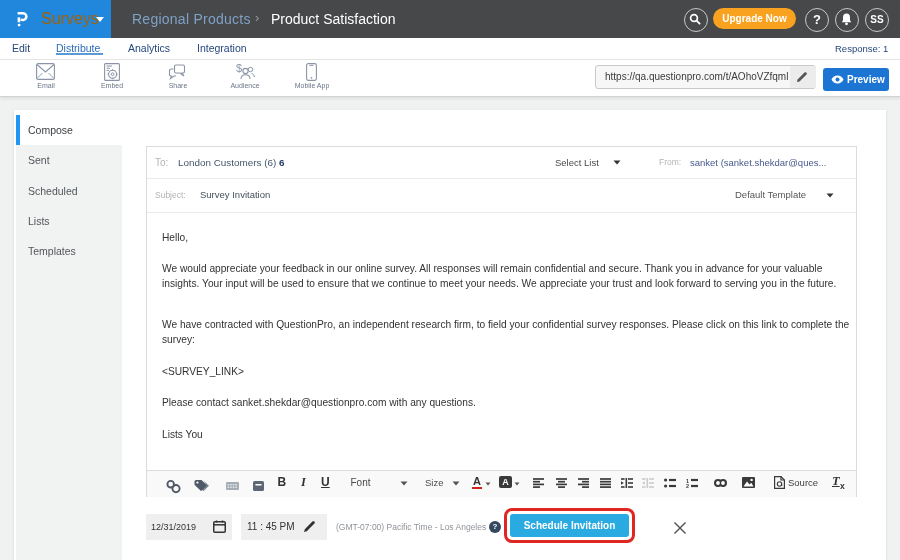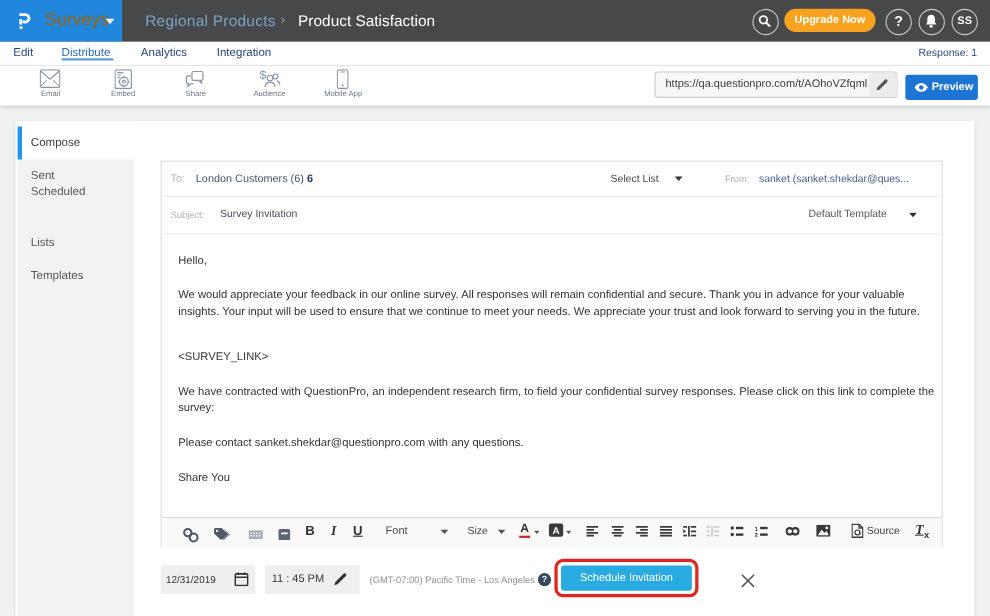--- a/index.html
+++ b/index.html
@@ -111,21 +111,21 @@
     <circle cx="6.5" cy="4.5" r="2" fill="#1c75d3"></circle>
   </svg>
 <div class="a" style="left:847px;top:68px;height:23px;line-height:23px;font-size:10px;font-weight:bold;color:#fff">Preview</div>
 
 <div class="a" style="left:14px;top:110px;width:872px;height:450px;background:#fff;box-shadow:0 1px 3px rgba(0,0,0,0.10)"></div>
 
 <div class="a" style="left:16px;top:115px;width:106px;height:445px;background:#f1f2f2"></div>
 <div class="a" style="left:16px;top:115px;width:106px;height:30px;background:#fff;border-left:4px solid #2196f3;box-sizing:border-box"></div>
 <div class="a" style="left:28px;top:115px;height:30px;line-height:30px;font-size:10.5px;color:#3c4043">Compose</div>
 <div class="a" style="left:28px;top:145px;height:31px;line-height:31px;font-size:10.5px;color:#53575b">Sent</div>
-<div class="a" style="left:28px;top:159px;height:30px;line-height:30px;font-size:10.5px;color:#53575b">Scheduled</div>
+<div class="a" style="left:28px;top:176px;height:30px;line-height:30px;font-size:10.5px;color:#53575b">Scheduled</div>
 <div class="a" style="left:28px;top:206px;height:30px;line-height:30px;font-size:10.5px;color:#53575b">Lists</div>
 <div class="a" style="left:28px;top:236px;height:30px;line-height:30px;font-size:10.5px;color:#53575b">Templates</div>
 
 <div class="a" style="left:146px;top:146px;width:711px;height:351px;background:#fff;border:1px solid #dcdcdc;box-sizing:border-box"></div>
 
 <div class="a" style="left:147px;top:147px;width:709px;height:31px;border-bottom:1px solid #ebebeb"></div>
 <div class="a" style="left:155px;top:147px;height:31px;line-height:31px;font-size:10px;color:#b3b3b3">To:</div>
 <div class="a" style="left:178px;top:147px;height:31px;line-height:31px;font-size:9.9px;color:#44556a">London Customers (6) <b style="color:#1f3a66">6</b></div>
 <div class="a" style="left:555px;top:147px;height:31px;line-height:31px;font-size:9.5px;color:#4a4a4a">Select List</div>
 <svg class="a" style="left:613px;top:160px" width="8" height="5" viewBox="0 0 8 5">
@@ -138,24 +138,24 @@
 <div class="a" style="left:155px;top:178px;height:34px;line-height:34px;font-size:8.5px;color:#b3b3b3">Subject:</div>
 <div class="a" style="left:200px;top:178px;height:34px;line-height:34px;font-size:9.5px;color:#45505c">Survey Invitation</div>
 <div class="a" style="left:735px;top:178px;height:34px;line-height:34px;font-size:9.5px;color:#555">Default Template</div>
 <svg class="a" style="left:826px;top:193px" width="8" height="5" viewBox="0 0 8 5">
     <path d="M0.5 0.5 L4 4.5 L7.5 0.5 Z" fill="#333"></path>
   </svg>
 
 <div class="a" style="left:162px;top:229.5px;width:690px;font-size:10.2px;line-height:15px;color:#333">
 <div style="margin-bottom:16.5px">Hello,</div>
 <div style="margin-bottom:26px">We would appreciate your feedback in our online survey. All responses will remain confidential and secure. Thank you in advance for your valuable insights. Your input will be used to ensure that we continue to meet your needs. We appreciate your trust and look forward to serving you in the future.</div>
+<div style="margin-bottom:16.5px">We have contracted with QuestionPro, an independent research firm, to field your confidential survey responses. Please click on this link to complete the survey:</div>
 <div style="margin-bottom:16.5px">&lt;SURVEY_LINK&gt;</div>
-<div style="margin-bottom:16.5px">We have contracted with QuestionPro, an independent research firm, to field your confidential survey responses. Please click on this link to complete the survey:</div>
 <div style="margin-bottom:16.5px">Please contact sanket.shekdar@questionpro.com with any questions.</div>
-<div>Share You</div>
+<div>Lists You</div>
 </div>
 
 <div class="a" style="left:147px;top:470px;width:709px;height:26px;background:#f9f9f9;border-top:1px solid #dcdcdc"></div>
 
 <svg class="a" style="left:166px;top:479px" width="15" height="15" viewBox="0 0 15 15">
     <circle cx="4.7" cy="5.2" r="3.3" fill="none" stroke="#4f5a66" stroke-width="1.9"></circle>
     <circle cx="10" cy="9.6" r="3.6" fill="none" stroke="#4f5a66" stroke-width="1.9"></circle>
   </svg>
 <svg class="a" style="left:194px;top:479px" width="16" height="13" viewBox="0 0 16 13">
     <path d="M9.2 1.2 L15 6.8 L9.4 12.2 L7.6 10.6 L12.5 6.2 Z" fill="#7d8894"></path>
@@ -307,17 +307,17 @@
   </svg>
 <div class="a" style="left:241px;top:514px;width:86px;height:26px;background:#efefef"></div>
 <div class="a" style="left:247px;top:514px;height:26px;line-height:26px;font-size:10px;color:#333">11 : 45 PM</div>
 <svg class="a" style="left:303px;top:520px" width="13" height="13" viewBox="0 0 13 13">
     <path d="M1.8 9.2 L1 12 L3.8 11.2 L11.4 3.6 C12 3 12 2.2 11.4 1.6 C10.8 1 10 1 9.4 1.6 Z" fill="#333"></path>
   </svg>
 <div class="a" style="left:336px;top:514px;height:26px;line-height:26px;font-size:8.5px;color:#8f9398">(GMT-07:00) Pacific Time - Los Angeles</div>
 <div class="a" style="left:489px;top:521px;width:12px;height:12px;border-radius:50%;background:#34495e;color:#fff;font-size:8px;font-weight:bold;text-align:center;line-height:12px">?</div>
 
 <div class="a" style="left:504px;top:508px;width:131px;height:35px;border:3px solid #e02620;border-radius:8px;box-sizing:border-box"></div>
-<div class="a" style="left:510px;top:514px;width:119px;height:23px;background:#29aae1;border-radius:3px;color:#fff;font-size:10px;font-weight:normal;text-align:center;line-height:23px">Schedule Invitation</div>
+<div class="a" style="left:510px;top:514px;width:119px;height:23px;background:#29aae1;border-radius:3px;color:#fff;font-size:10px;font-weight:bold;text-align:center;line-height:23px">Schedule Invitation</div>
 <svg class="a" style="left:673px;top:521px" width="14" height="14" viewBox="0 0 14 14">
     <line x1="1.5" y1="1.5" x2="12.5" y2="12.5" stroke="#555" stroke-width="1.4"></line>
     <line x1="12.5" y1="1.5" x2="1.5" y2="12.5" stroke="#555" stroke-width="1.4"></line>
   </svg>
 
 </body></html>

